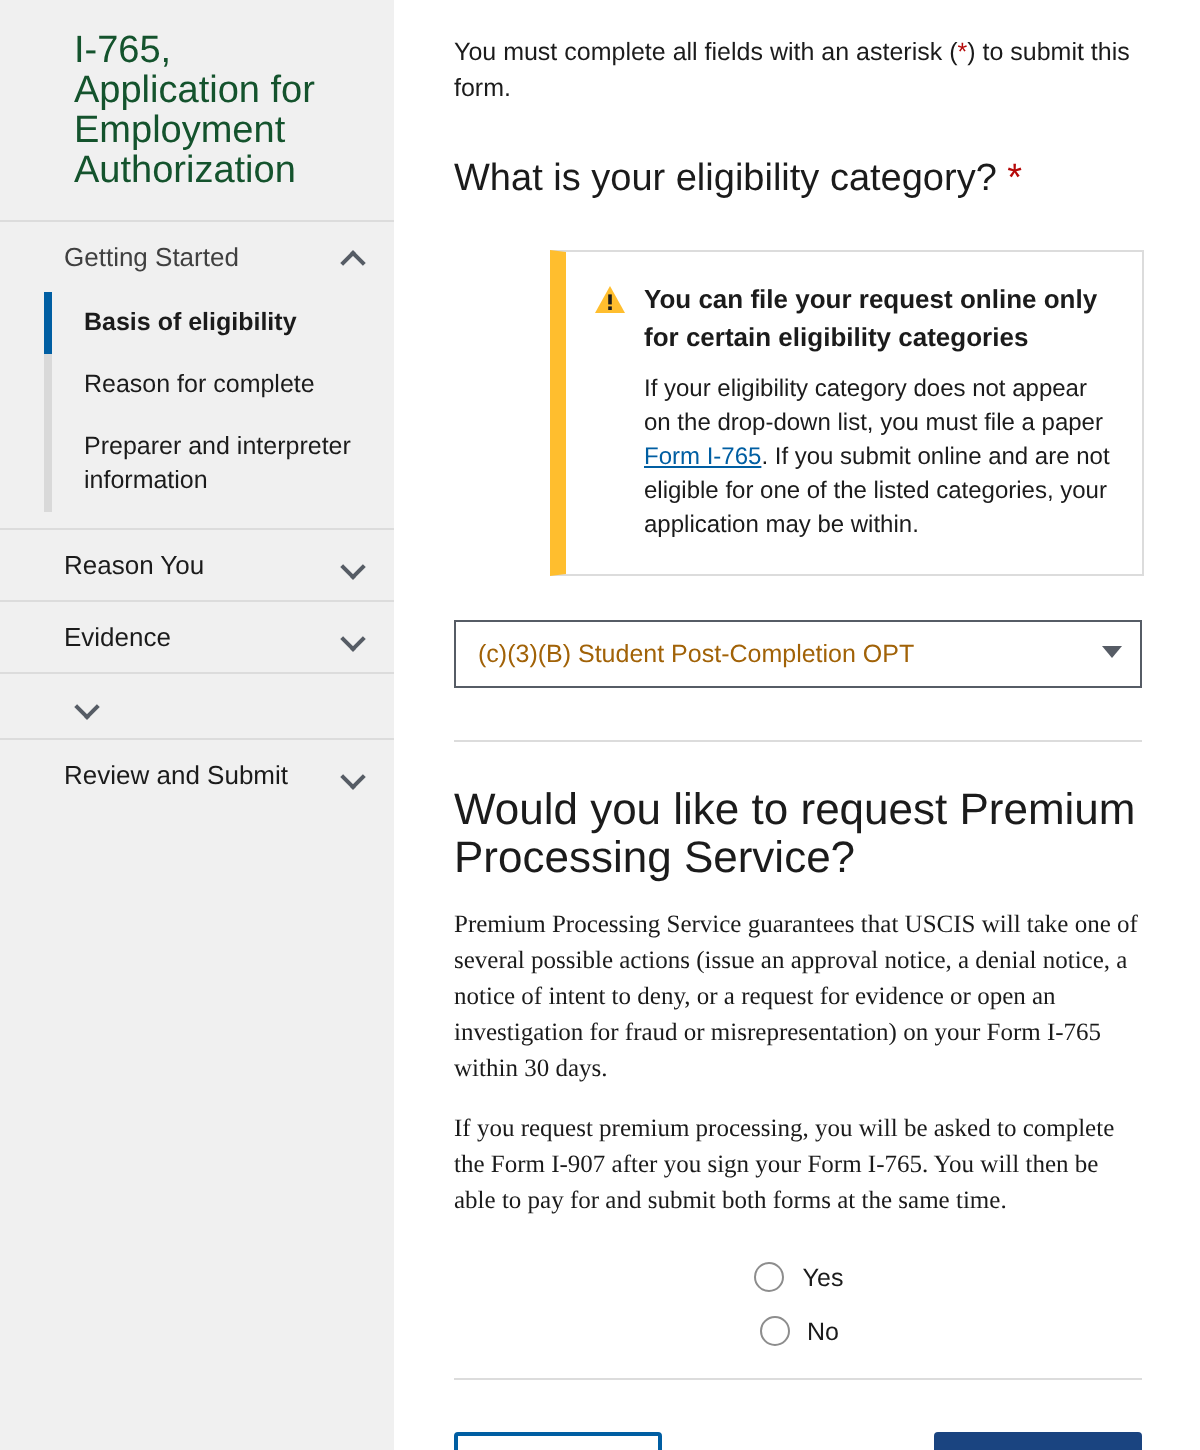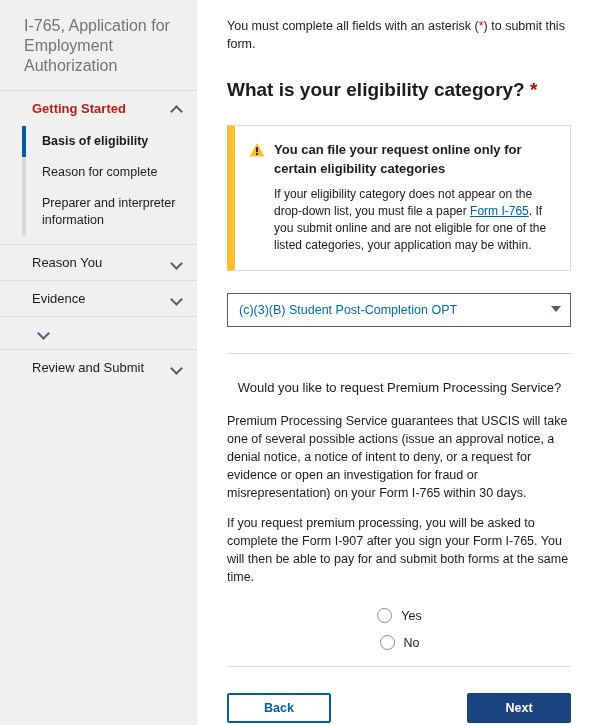--- a/index.html
+++ b/index.html
@@ -21,39 +21,39 @@
   
   .sidebar {
     width: 197px;
     min-width: 197px;
     height: 725px;
     background: #f0f0f0;
     padding: 0;
     position: relative;
   }
   .app-title {
-    font-size: 16px;
+    font-size: 19px;
     line-height: 20px;
-    color: #737373;
-    padding: 16px 20px 14px 24px;
+    color: #14532d;
+    padding: 16px 20px 14px 37px;
     font-weight: normal;
   }
   .nav-group { position: relative; }
   .nav-top-border {
     border-top: 1px solid #dcdcdc;
   }
   .nav-header {
     display: flex;
     align-items: center;
     justify-content: space-between;
     padding: 10px 14px 10px 32px;
     font-size: 13px;
     cursor: pointer;
   }
-  .nav-header.active { font-weight: bold; color: #b91c1c; }
+  .nav-header.active { font-weight: normal; color: #404040; }
   .chev {
     width: 12px; height: 12px;
     position: relative;
     flex: none;
     margin-left: 6px;
   }
   .chev::before {
     content: "";
     position: absolute;
     left: 1px; top: 2px;
@@ -108,36 +108,37 @@
   }
   .intro {
     font-size: 12.5px;
     line-height: 18px;
     padding-top: 17px;
     color: #1b1b1b;
   }
   .req-star { color: #b50909; }
   h2.section-q {
     font-size: 19px;
-    font-weight: bold;
+    font-weight: normal;
     line-height: 26px;
     margin: 24px 0 0 0;
     color: #1b1b1b;
   }
   h2.section-q .req-star { font-size: 19px; }
 
   .alert {
     margin-top: 22px;
     background: #ffffff;
     border: 1px solid #dcdcdc;
     border-left: 8px solid #ffbe2e;
     padding: 14px 16px 16px 14px;
     display: flex;
     gap: 9px;
     max-width: 344px;
+    margin-left: 48px;
   }
   .alert-icon {
     flex: none;
     width: 16px; height: 16px;
     margin-top: 2px;
   }
   .alert-title {
     font-size: 13px;
     font-weight: bold;
     line-height: 19px;
@@ -158,21 +159,21 @@
     margin-top: 22px;
     position: relative;
     width: 344px;
   }
   .select-box {
     width: 100%;
     height: 34px;
     border: 1px solid #565c65;
     background: #ffffff;
     font-size: 12.5px;
-    color: #0369a1;
+    color: #a16207;
     padding: 0 30px 0 11px;
     display: flex;
     align-items: center;
     cursor: pointer;
   }
   .select-arrow {
     position: absolute;
     right: 10px; top: 13px;
     width: 0; height: 0;
     border-left: 5px solid transparent;
@@ -182,34 +183,34 @@
   }
 
   hr.divider {
     border: none;
     border-top: 1px solid #dcdcdc;
     margin: 26px 0 0 0;
     width: 344px;
   }
 
   h2.section-q2 {
-    font-size: 13px;
+    font-size: 22px;
     font-weight: normal;
     line-height: 24px;
     margin: 22px 0 0 0;
     color: #1b1b1b;
     max-width: 346px;
-    text-align: center;
   }
   p.body-text {
     font-size: 12.5px;
     line-height: 18px;
     margin: 12px 0 0 0;
     max-width: 346px;
     color: #1b1b1b;
+    font-family: Liberation Serif, serif;
   }
 
   .radio-group { margin-top: 22px; }
   .radio-row {
     display: flex;
     align-items: center;
     gap: 9px;
     margin-bottom: 12px;
     cursor: pointer;
     justify-content: center;

